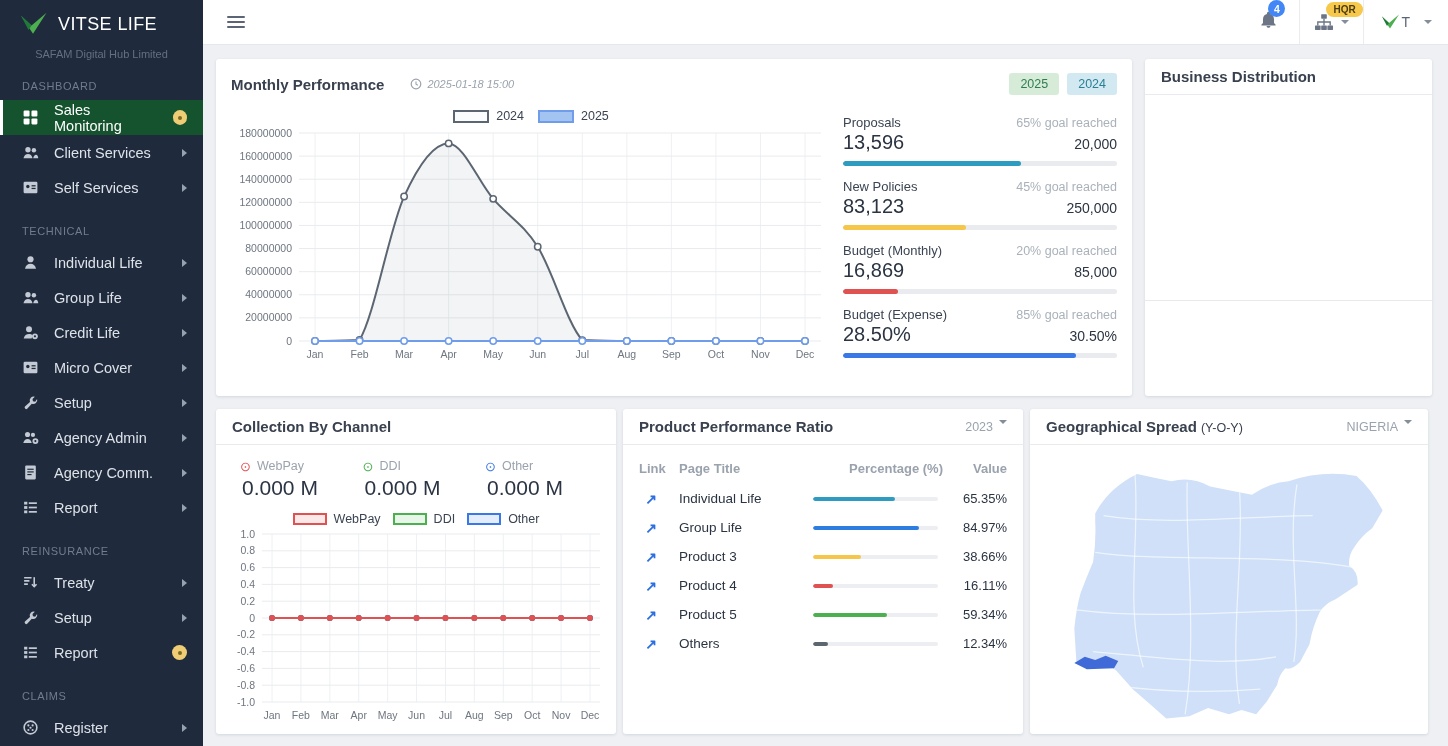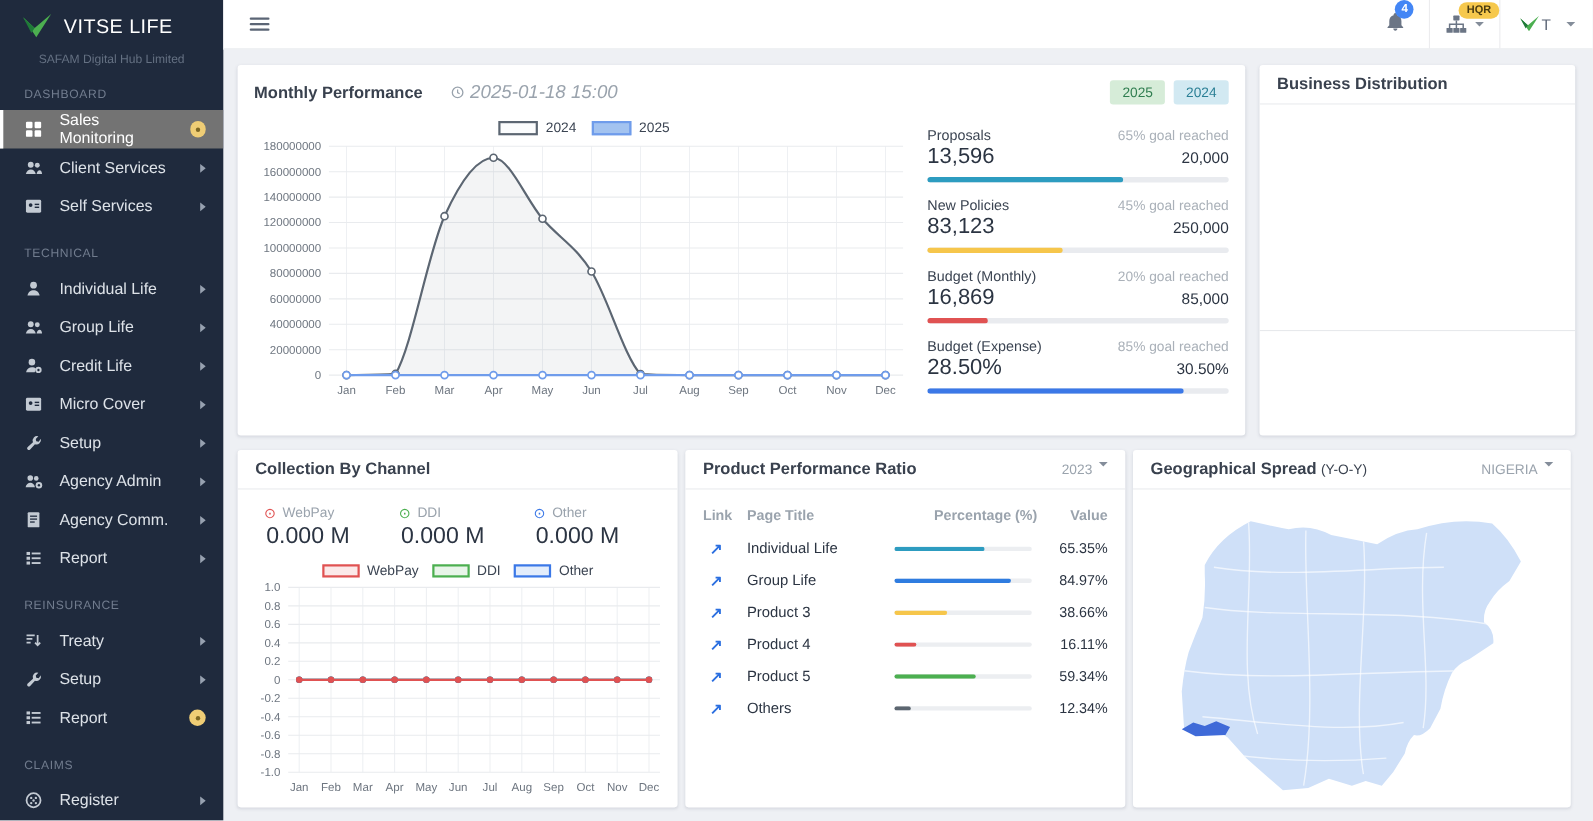--- a/index.html
+++ b/index.html
@@ -8,21 +8,21 @@
 
   
   .sidebar { width:203px; height:746px; background:#1f2a3d; flex:0 0 203px; overflow:hidden; }
   .brand { display:flex; align-items:center; gap:10px; padding:10px 0 2px 18px; }
   .brand-name { color:#ffffff; font-size:18px; font-weight:500; letter-spacing:.4px; }
   .brand-sub { text-align:center; color:#647082; font-size:11px; margin-top:8px; }
   .nav { margin-top:4px; }
   .nav-section-label { color:#717c8e; font-size:11px; letter-spacing:.6px; margin:20px 0 8px 22px; }
   .nav-item { display:flex; align-items:center; gap:15px; height:35px; padding:0 16px 0 22px; color:#dde2e8; font-size:14.5px; cursor:pointer; }
   .nav-item .icon { width:17px; height:17px; color:#c3cad3; flex:0 0 17px; display:flex; align-items:center; }
-  .nav-item.active { background:#737373; border-left:3px solid #ffffff; padding-left:19px; color:#ffffff; }
+  .nav-item.active { background:#14532d; border-left:3px solid #ffffff; padding-left:19px; color:#ffffff; }
   .nav-item.active .icon { color:#ffffff; }
   .chev { width:0; height:0; border-left:5px solid #97a1b0; border-top:4px solid transparent; border-bottom:4px solid transparent; margin-left:auto; }
   .dot-badge { margin-left:auto; width:15px; height:15px; border-radius:50%; background:#efcd75; display:flex; align-items:center; justify-content:center; }
   .dot-badge::after { content:''; width:4px; height:4px; border-radius:50%; background:#7d6723; }
 
   
   .main { flex:1; display:flex; flex-direction:column; min-width:0; }
   .topbar { height:45px; background:#ffffff; border-bottom:1px solid #e5e8eb; display:flex; align-items:center; padding:0 16px 0 24px; flex:0 0 45px; }
   .burger { width:18px; cursor:pointer; }
   .burger span { display:block; height:2px; background:#5b6575; margin:3px 0; border-radius:1px; }
@@ -41,21 +41,21 @@
   .row2 { display:flex; gap:7px; height:325px; }
   .card { background:#ffffff; border-radius:3px; box-shadow:0 1px 3px rgba(55,65,90,.14); overflow:hidden; }
   .card-header { height:36px; display:flex; align-items:center; padding:0 16px; border-bottom:1px solid #e9ebee; }
   .card-title { font-size:15px; font-weight:700; color:#39414e; }
   .title-suffix { font-size:12.5px; font-weight:normal; color:#39414e; margin-left:4px; }
   .hdr-right { margin-left:auto; display:flex; align-items:flex-start; gap:6px; color:#9aa3ad; font-size:12.5px; cursor:pointer; }
 
   
   .mc-card { width:916px; padding:0 15px; }
   .mc-header { height:44px; display:flex; align-items:center; padding-top:6px; }
-  .mc-time { display:flex; align-items:center; gap:5px; margin-left:26px; color:#9aa3ad; font-size:17px; font-style:italic; }
+  .mc-time { display:flex; align-items:center; gap:5px; margin-left:26px; color:#9aa3ad; font-size:11px; font-style:italic; }
   .mc-buttons { margin-left:auto; display:flex; gap:8px; }
   .yr-btn { border:none; border-radius:3px; padding:4px 11px; font-size:12.5px; font-family:inherit; cursor:pointer; }
   .yr-btn.green { background:#d6ecd8; color:#2f7d4f; }
   .yr-btn.cyan { background:#d2e9f2; color:#2a7f95; }
   .mc-body { display:flex; gap:12px; }
   .mc-chart { width:600px; }
   .mc-legend { display:flex; justify-content:center; align-items:center; gap:14px; margin:6px 0 2px; }
   .legend-item { display:flex; align-items:center; gap:7px; font-size:12.5px; color:#3b4452; }
   .legend-box { width:36px; height:13px; border-style:solid; border-width:2px; }
   .mc-stats { flex:1; padding-top:12px; }

